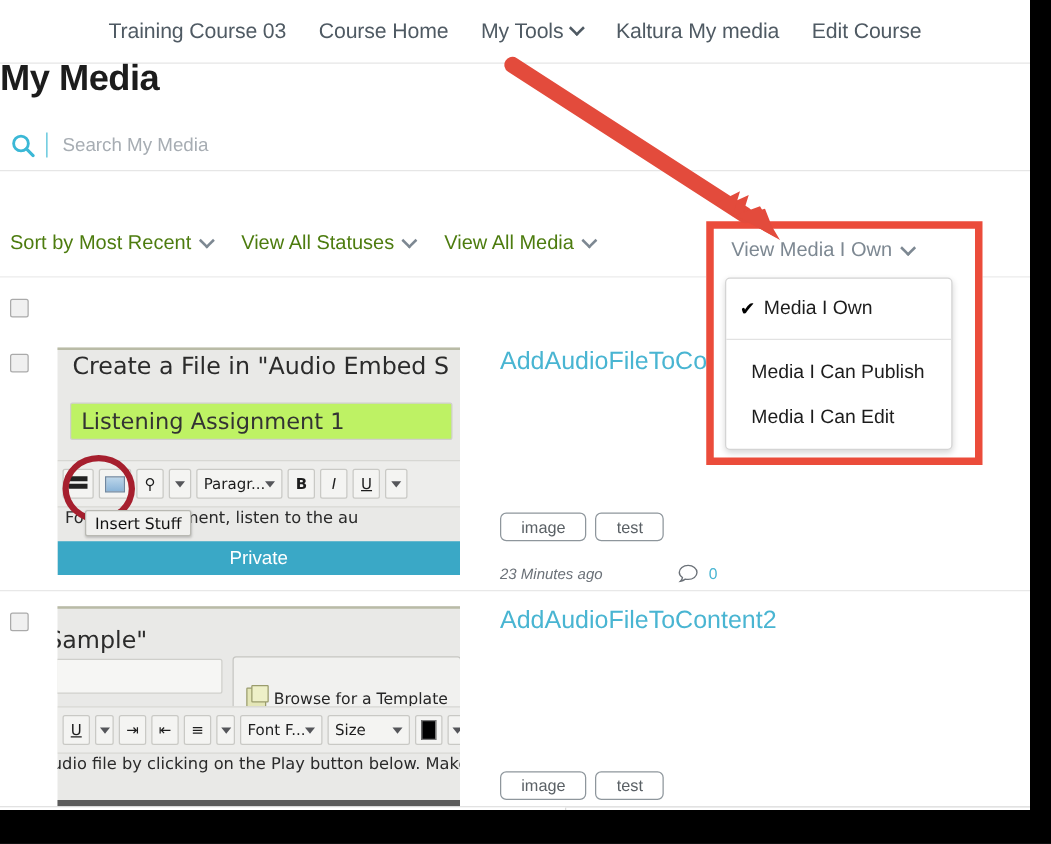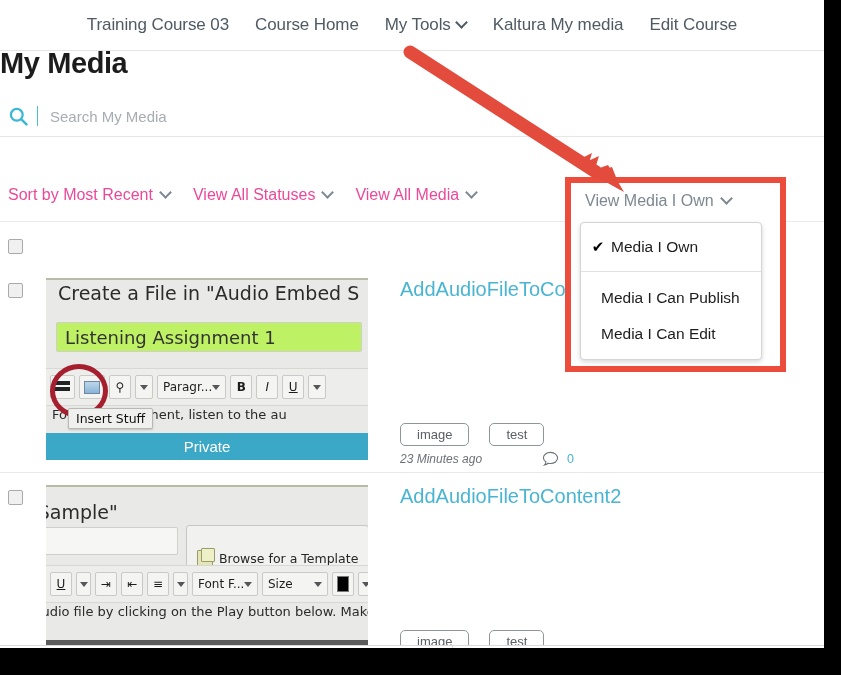--- a/index.html
+++ b/index.html
@@ -86,21 +86,21 @@
   .filter-bar {
     position: absolute; left: 0; top: 141px;
     width: 824px; height: 80px;
     border-bottom: 1px solid #ebebeb;
   }
   .filters {
     position: absolute; left: 8px; top: 45px;
     display: flex; align-items: center;
   }
   .filter {
-    font-size: 16px; color: #ec4899;
+    font-size: 16px; color: #4d7c0f;
     margin-right: 22px; cursor: pointer;
     display: flex; align-items: center; gap: 8px;
     white-space: nowrap;
   }
   .filter .caret-down::after {
     border-right-color: #7d8892; border-bottom-color: #7d8892;
   }
 
   
   .select-all-box {
@@ -257,21 +257,21 @@
     border-radius: 50%;
   }
 
   
   .meta { position: absolute; left: 400px; top: 12px; width: 380px; }
   .item-title {
     font-size: 20px; color: #49b5d2; cursor: pointer;
     white-space: nowrap;
     font-family: "Liberation Sans", sans-serif;
   }
-  .tags { position: absolute; top: 132px; left: 0; display: flex; gap: 20px; margin-top: 13px; }
+  .tags { position: absolute; top: 132px; left: 0; display: flex; gap: 7px; }
   .tag {
     border: 1px solid #8e969c; border-radius: 5px;
     font-size: 13px; color: #5a6065;
     padding: 3px 16px; background: #fff;
     white-space: nowrap;
   }
   .sub {
     position: absolute; top: 173px; left: 0;
     display: flex; align-items: center;
   }

